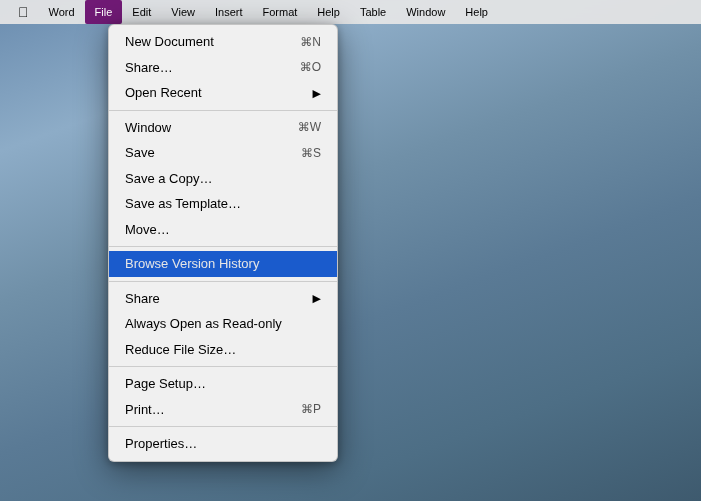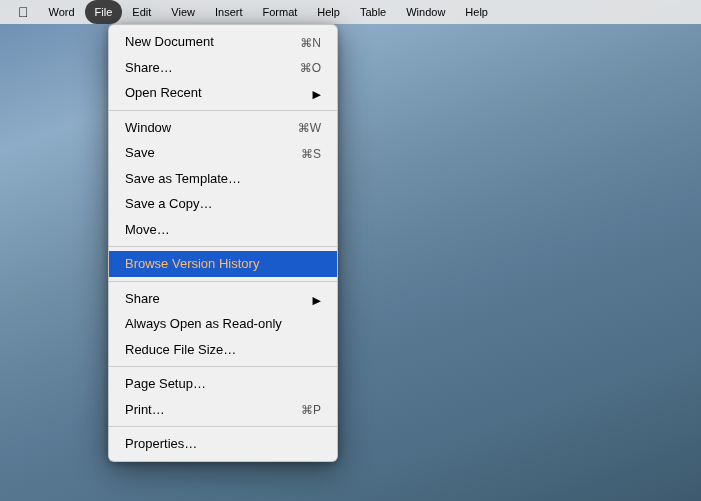--- a/index.html
+++ b/index.html
@@ -46,54 +46,54 @@
     .menubar-item {
       padding: 0 10px;
       font-size: 11px;
       color: #000;
       cursor: pointer;
       line-height: 24px;
       white-space: nowrap;
     }
 
     .menubar-item.active {
-      background: #404040;
+      background: #701a75;
       color: #fff;
-      border-radius: 12px;
+      border-radius: 2px;
     }
 
     
     .dropdown {
       position: absolute;
       top: 24px;
       left: 108px;
       width: 230px;
       background: #f0f0f0;
       border-radius: 6px;
       box-shadow: 0 8px 32px rgba(0,0,0,0.45), 0 2px 8px rgba(0,0,0,0.3);
       z-index: 200;
       padding: 4px 0;
       border: 1px solid rgba(0,0,0,0.18);
     }
 
     .menu-item {
       display: flex;
-      align-items: flex-end;
+      align-items: center;
       justify-content: space-between;
       padding: 3px 16px;
       font-size: 13px;
       color: #000;
       cursor: pointer;
       line-height: 1.5;
       min-height: 22px;
     }
 
     .menu-item.highlighted {
       background: #1a5bcc;
-      color: #fdba74;
+      color: #e5e5e5;
     }
 
     .menu-item .shortcut {
       font-size: 12px;
       color: #555;
       margin-left: auto;
     }
 
     .menu-item .arrow {
       font-size: 11px;
@@ -144,24 +144,24 @@
 
   <div class="menu-item">
     <span>Window</span>
     <span class="shortcut">⌘W</span>
   </div>
   <div class="menu-item">
     <span>Save</span>
     <span class="shortcut">⌘S</span>
   </div>
   <div class="menu-item">
+    <span>Save a Copy…</span>
+  </div>
+  <div class="menu-item">
     <span>Save as Template…</span>
-  </div>
-  <div class="menu-item">
-    <span>Save a Copy…</span>
   </div>
   <div class="menu-item">
     <span>Move…</span>
   </div>
 
   <div class="menu-separator"></div>
 
   <div class="menu-item highlighted">
     <span>Browse Version History</span>
   </div>

